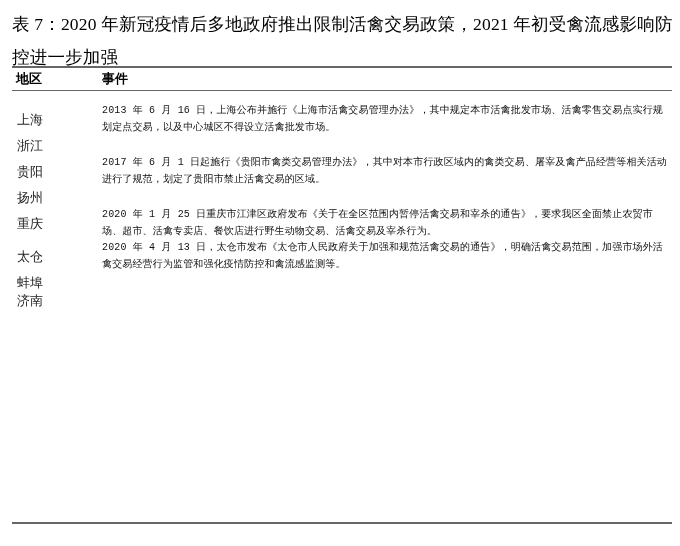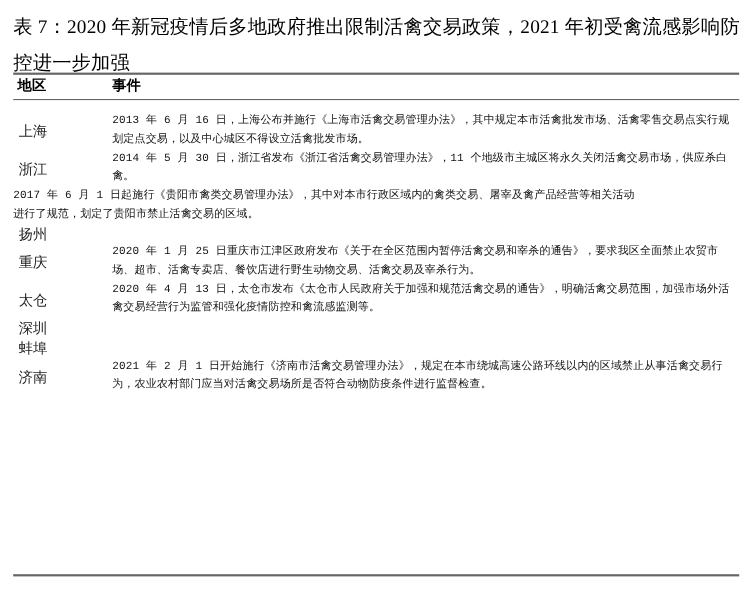--- a/index.html
+++ b/index.html
@@ -28,42 +28,40 @@
 <div class="hdr c2">事件</div>
 <div class="rule head"></div>
 
 <div class="rows">
   <div class="row">
     <div class="region">上海</div>
     <div class="event">2013 年 6 月 16 日，上海公布并施行《上海市活禽交易管理办法》，其中规定本市活禽批发市场、活禽零售交易点实行规划定点交易，以及中心城区不得设立活禽批发市场。</div>
   </div>
   <div class="row">
     <div class="region">浙江</div>
-    <div class="event">2014 年 5 月 30 日，浙江省发布《浙江省活禽交易管理办法》，11 个地级市主城区将永久关闭活禽交易市场，供应杀白禽。</div>
   </div>
   <div class="row">
+    <div class="region">贵阳</div>
     <div class="event">2017 年 6 月 1 日起施行《贵阳市禽类交易管理办法》，其中对本市行政区域内的禽类交易、屠宰及禽产品经营等相关活动进行了规范，划定了贵阳市禁止活禽交易的区域。</div>
   </div>
   <div class="row">
     <div class="region">扬州</div>
   </div>
   <div class="row">
     <div class="region">重庆</div>
     <div class="event">2020 年 1 月 25 日重庆市江津区政府发布《关于在全区范围内暂停活禽交易和宰杀的通告》，要求我区全面禁止农贸市场、超市、活禽专卖店、餐饮店进行野生动物交易、活禽交易及宰杀行为。</div>
   </div>
   <div class="row">
     <div class="region">太仓</div>
     <div class="event">2020 年 4 月 13 日，太仓市发布《太仓市人民政府关于加强和规范活禽交易的通告》，明确活禽交易范围，加强市场外活禽交易经营行为监管和强化疫情防控和禽流感监测等。</div>
   </div>
   <div class="row">
-    <div class="region">深圳</div>
   </div>
   <div class="row">
     <div class="region">蚌埠</div>
   </div>
   <div class="row">
     <div class="region">济南</div>
-    <div class="event">2021 年 2 月 1 日开始施行《济南市活禽交易管理办法》，规定在本市绕城高速公路环线以内的区域禁止从事活禽交易行为，农业农村部门应当对活禽交易场所是否符合动物防疫条件进行监督检查。</div>
   </div>
 </div>
 
 <div class="rule bottom"></div>
 <div class="source">资料来源：各级政府官网、国信证券经济研究所整理</div>
 
 </body></html>

